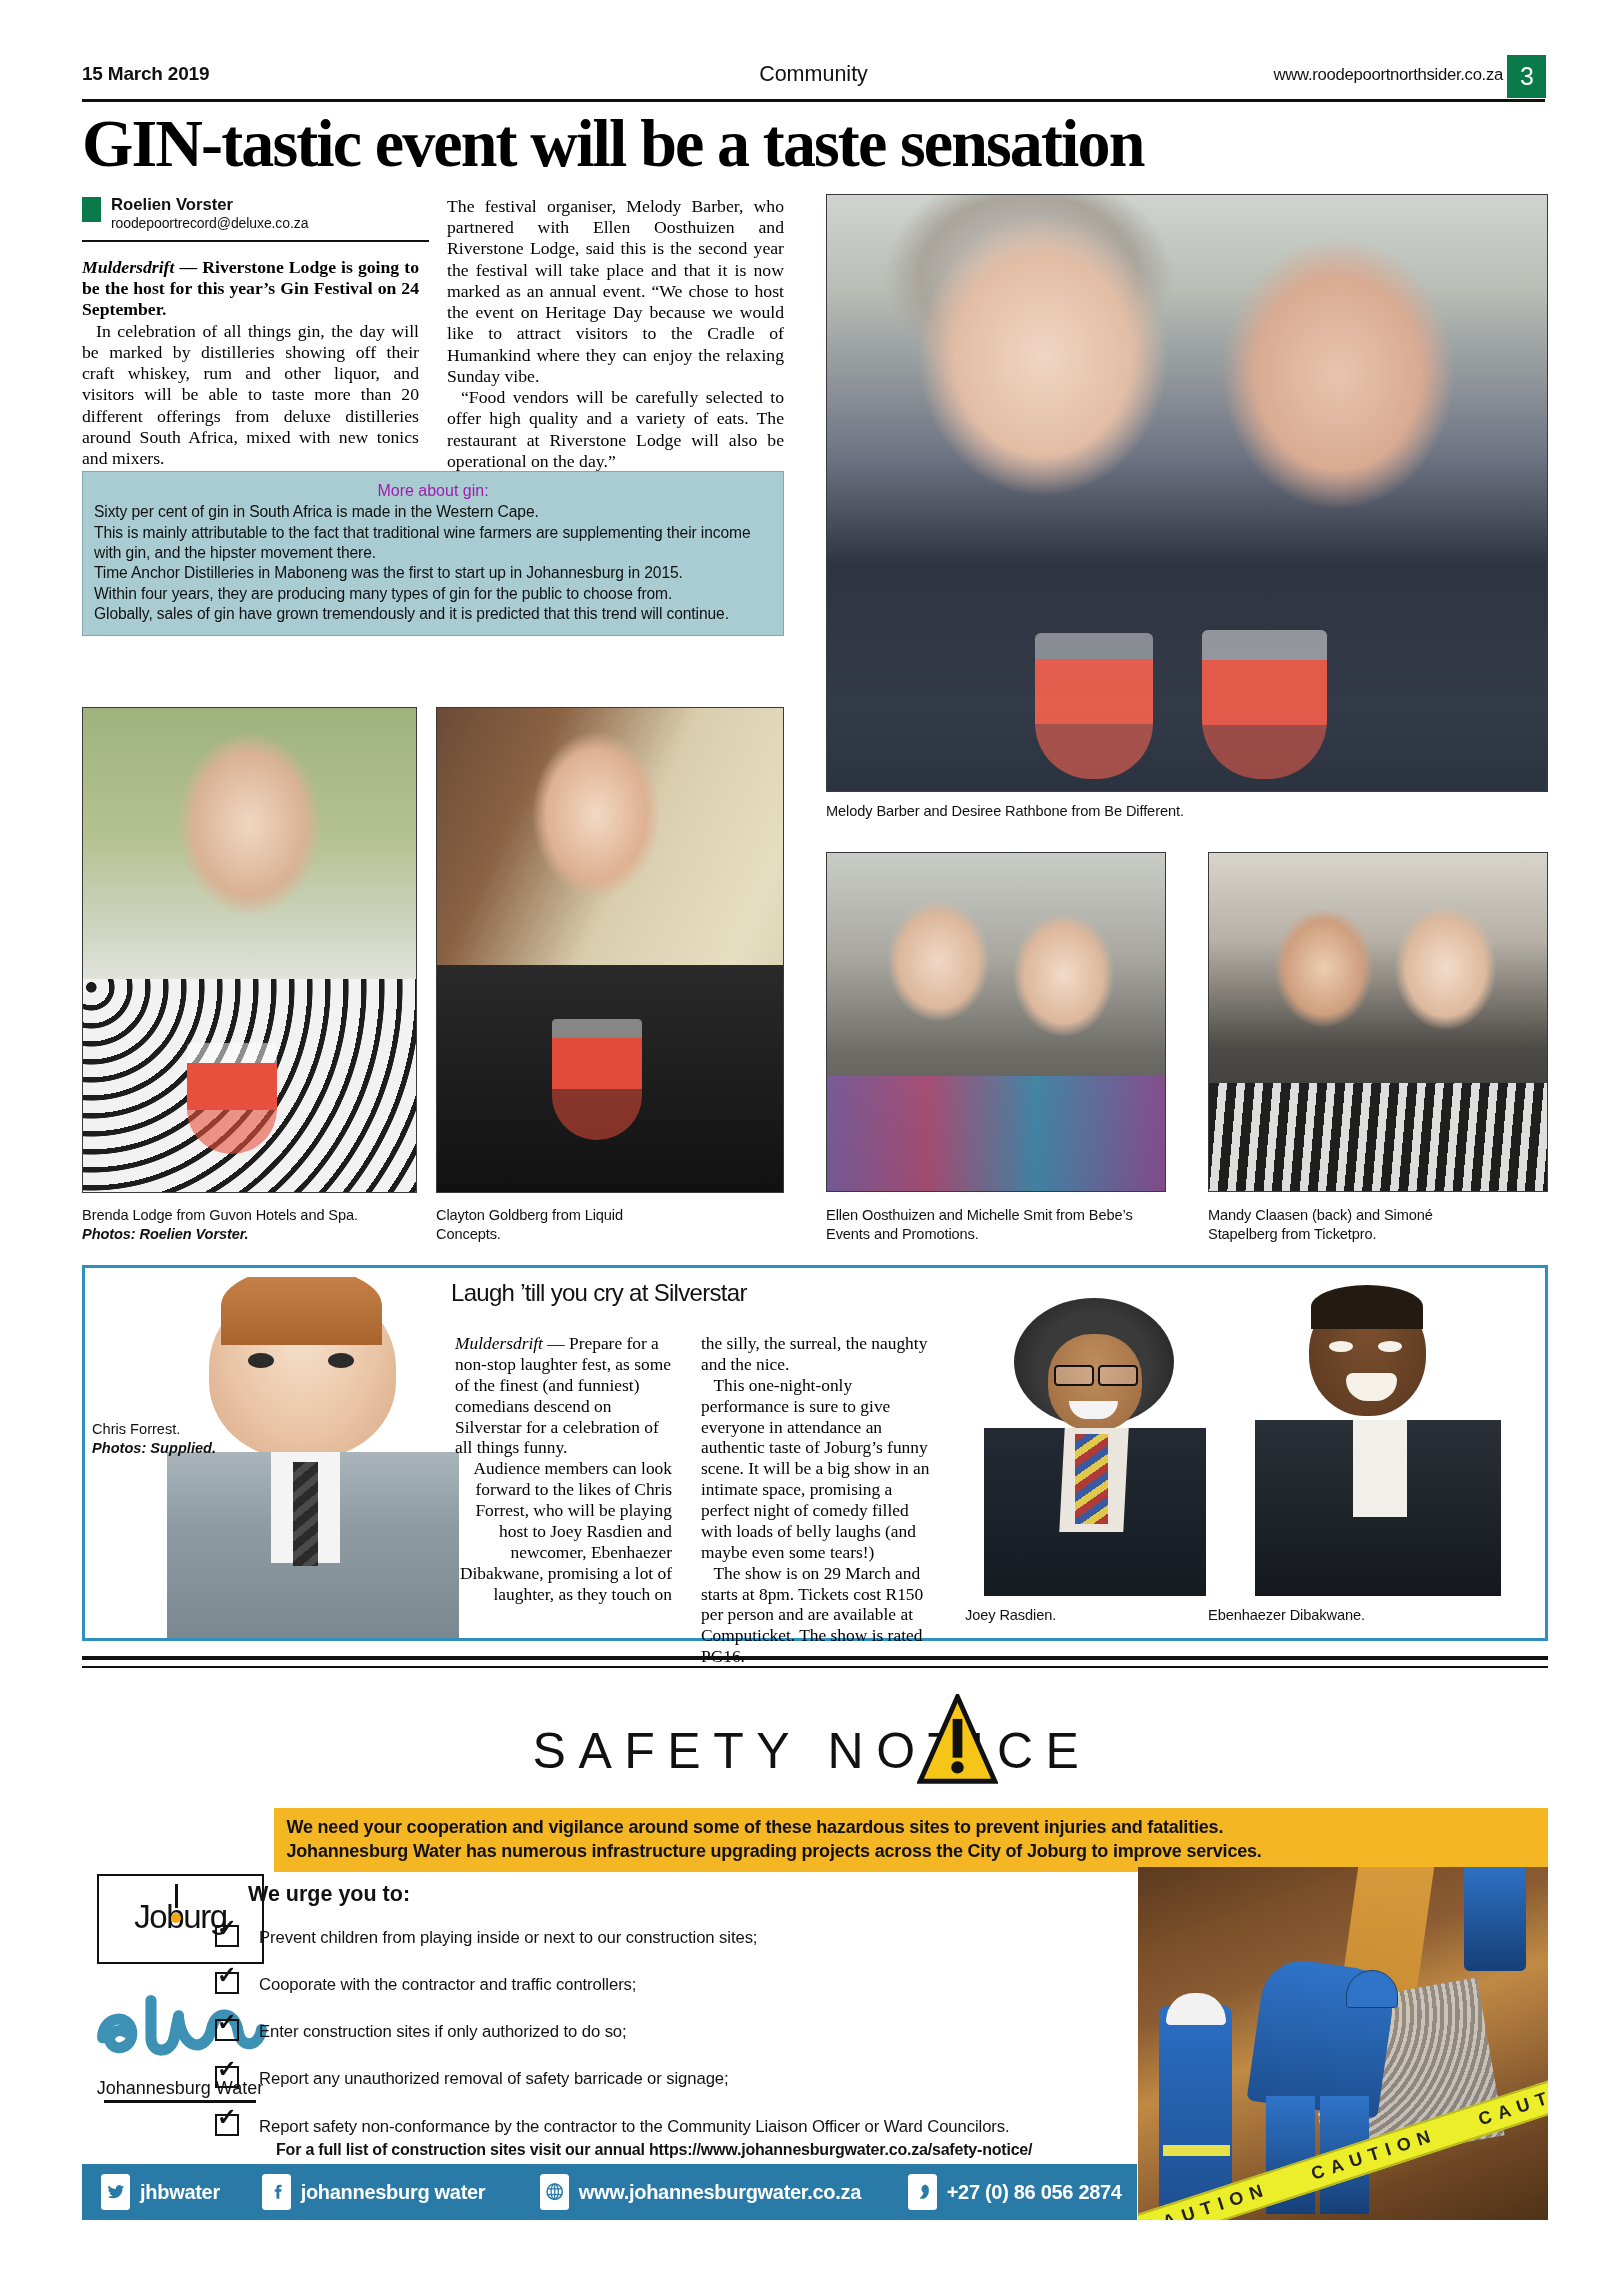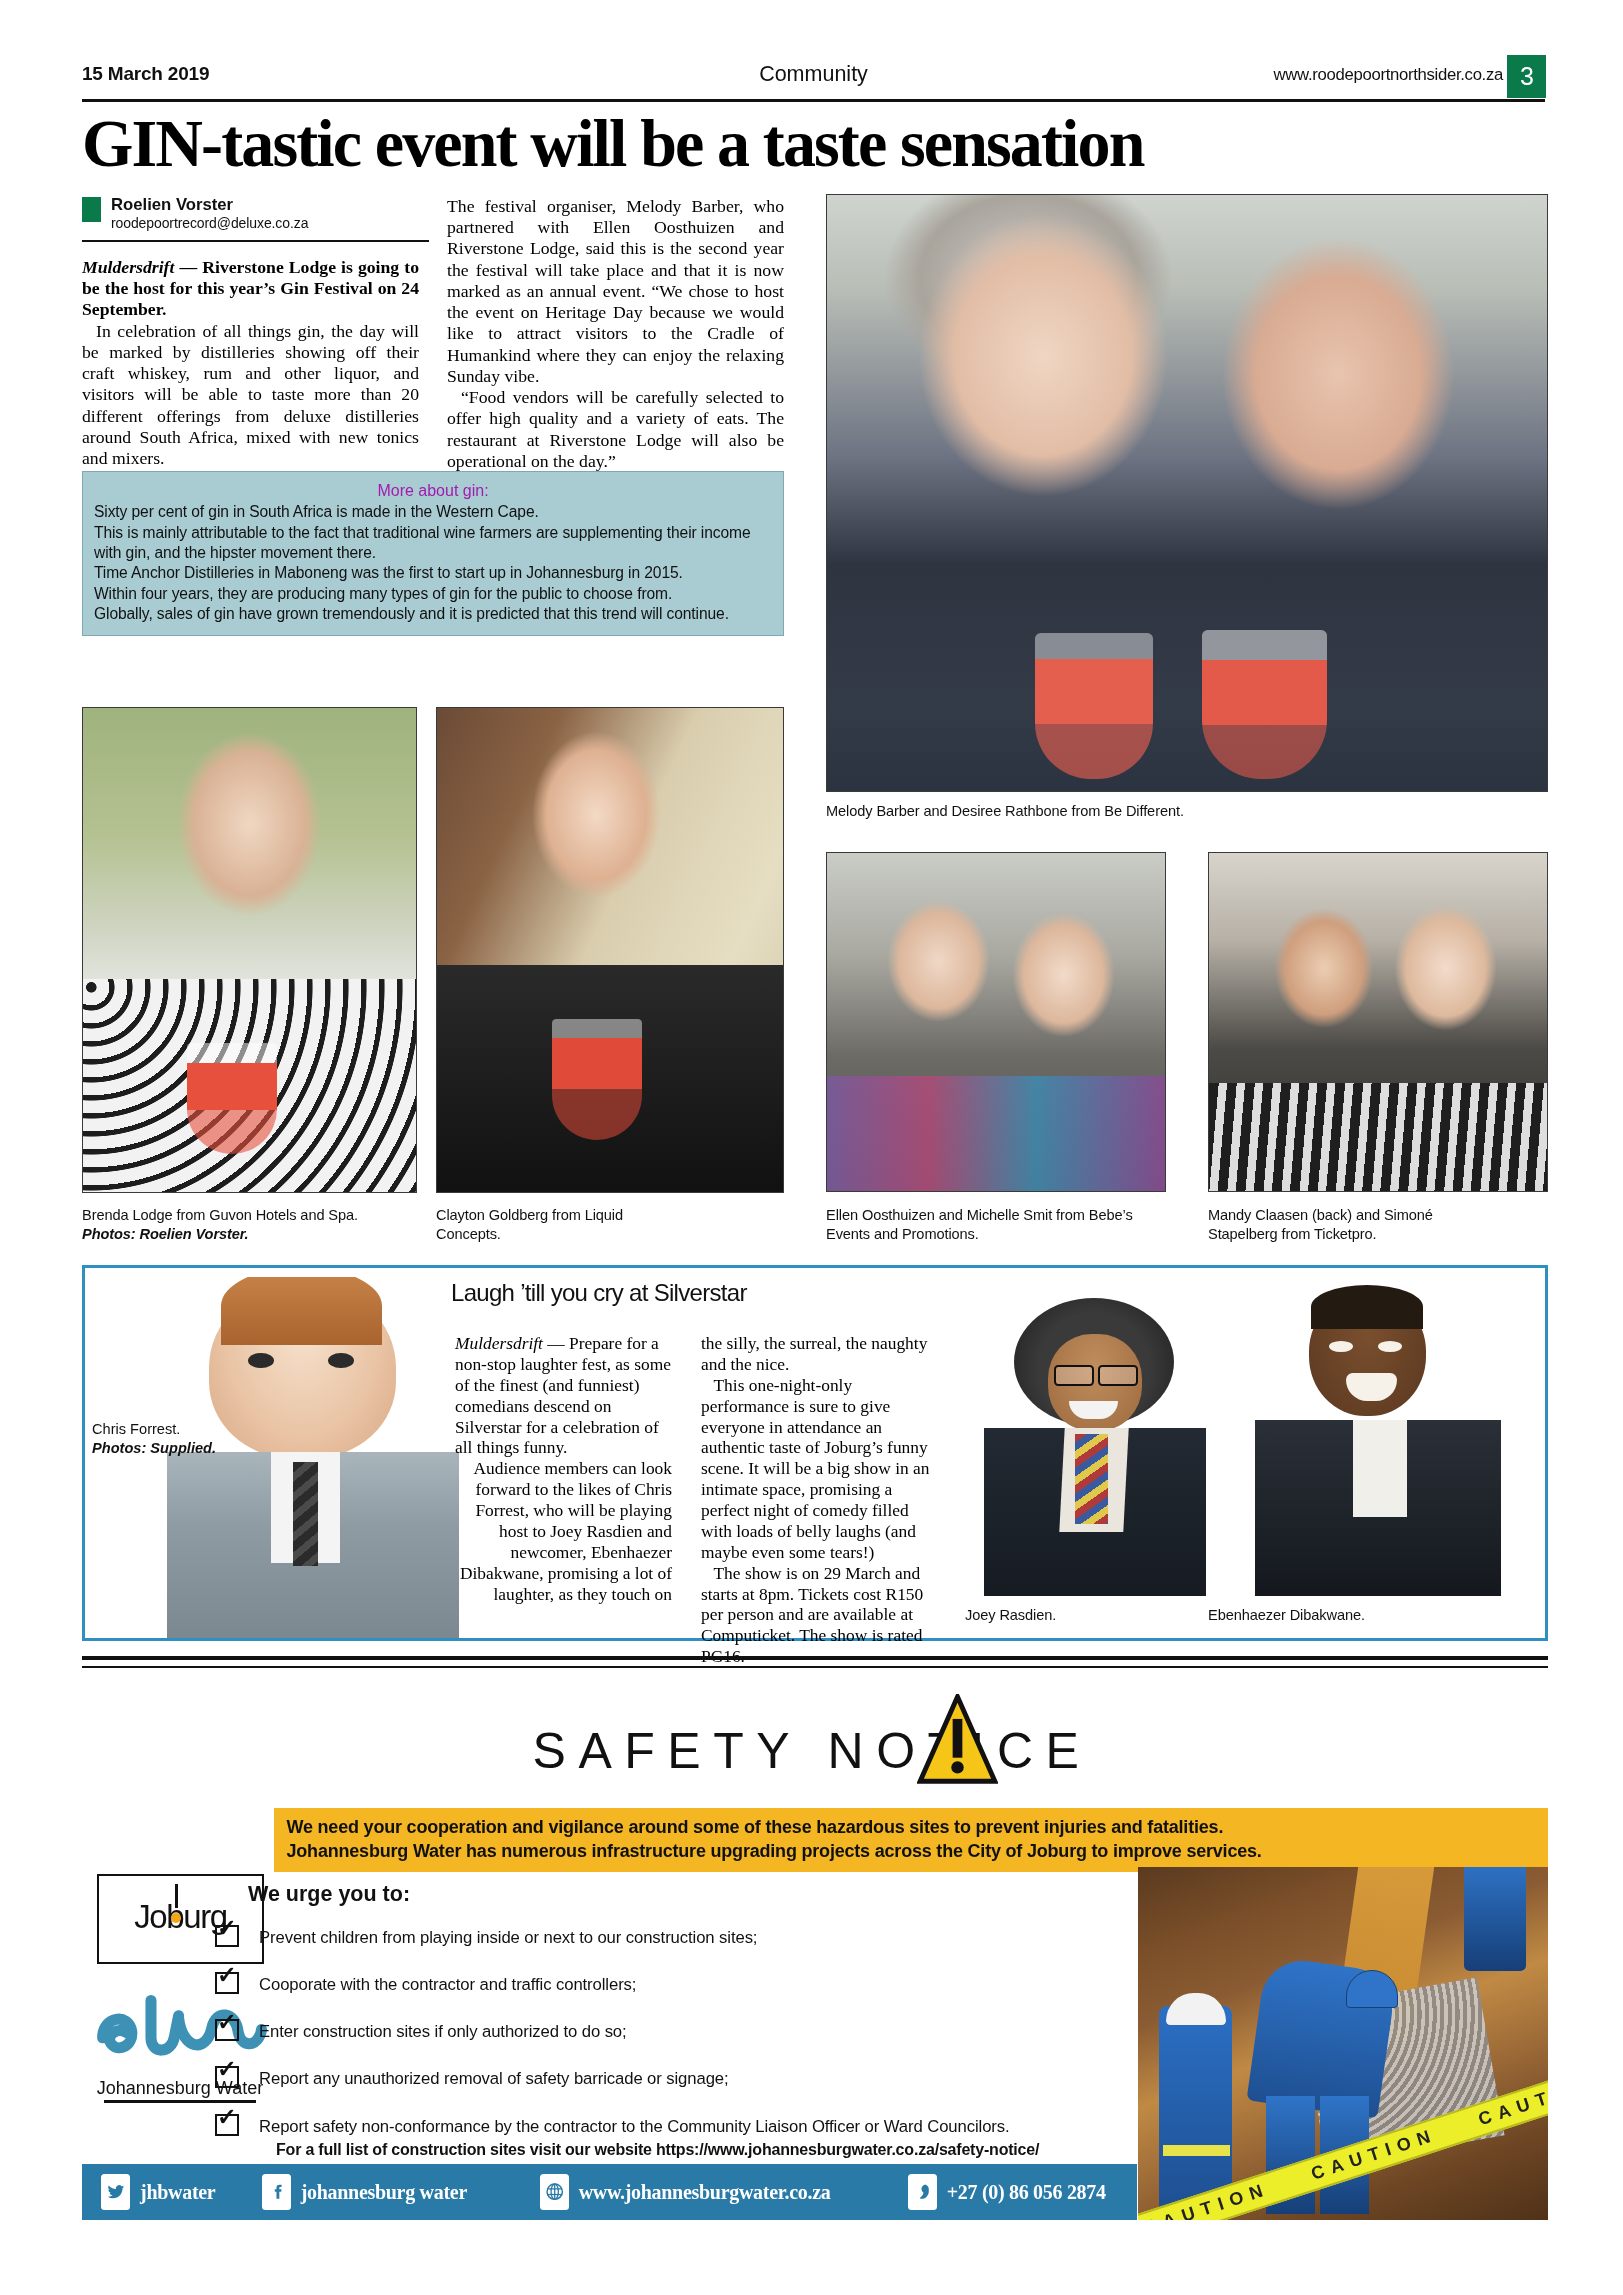--- a/index.html
+++ b/index.html
@@ -72,21 +72,21 @@
   .warn-tri{position:absolute;left:917px;top:1694px;width:81px;height:90px;}
   .yellowbar{position:absolute;left:274px;top:1808px;width:1274px;background:#f5b623;padding:7px 9.7px 8.3px 12.5px;box-sizing:border-box;}
   .yellowbar p{margin:0;font-size:18px;line-height:1.35;font-weight:bold;color:#111;letter-spacing:-0.2px;}
   .urge{position:absolute;left:248px;top:1882px;font-size:21.5px;font-weight:bold;color:#111;}
   .checkrow{position:absolute;left:215px;width:902px;height:23.6px;}
   .checkbox{position:absolute;left:0;top:0;width:23.6px;height:22px;border:2.1px solid #111;box-sizing:border-box;}
   .checkmark{position:absolute;left:2.1px;top:-7.6px;font-size:23.6px;line-height:1;color:#111;font-weight:bold;}
   .checktext{position:absolute;left:44px;top:2.8px;font-size:16.7px;color:#111;letter-spacing:-0.1px;white-space:nowrap;}
   .fulllist{position:absolute;left:276px;top:2141px;font-size:16px;font-weight:bold;color:#111;letter-spacing:-0.2px;}
   .socialbar{position:absolute;left:82px;top:2164px;width:1055px;height:56px;background:#2a7aa8;}
-  .sb-item{position:absolute;top:0;height:56px;display:flex;align-items:center;font-family:Liberation Serif, serif;}
+  .sb-item{position:absolute;top:0;height:56px;display:flex;align-items:center;}
   .sb-icon{width:29px;height:36px;background:#fff;border-radius:3.5px;display:flex;align-items:center;justify-content:center;color:#2a7aa8;font-size:21px;font-weight:bold;}
   .sb-label{margin-left:9.7px;color:#fff;font-size:20px;font-weight:bold;letter-spacing:-0.3px;white-space:nowrap;}
   .constr-photo{position:absolute;left:1138px;top:1867px;width:410px;height:353px;overflow:hidden;}
 
   
   .joburg-logo{position:absolute;left:97px;top:1874px;width:167px;height:90px;border:2.1px solid #111;box-sizing:border-box;}
   .joburg-word{position:absolute;left:0;right:0;top:22px;text-align:center;font-size:33px;font-family:"Liberation Sans",sans-serif;color:#111;letter-spacing:-1.4px;}
   .jw-logo{position:absolute;left:90px;top:1999px;width:180px;height:104px;}
   .jw-label{position:absolute;left:0;right:0;bottom:4.2px;text-align:center;font-size:18px;color:#111;}
   .jw-underline{position:absolute;left:14px;right:14px;bottom:0;height:2.8px;background:#111;}
@@ -317,21 +317,21 @@
     <div class="checkbox"></div>
     <div class="checkmark">✓</div>
     <div class="checktext">Report any unauthorized removal of safety barricade or signage;</div>
   </div>
   <div class="checkrow" style="top:2114px;">
     <div class="checkbox"></div>
     <div class="checkmark">✓</div>
     <div class="checktext">Report safety non-conformance by the contractor to the Community Liaison Officer or Ward Councilors.</div>
   </div>
 
-  <div class="fulllist">For a full list of construction sites visit our website https://www.johannesburgwater.co.za/safety-notice/</div>
+  <div class="fulllist">For a full list of construction sites visit our annual https://www.johannesburgwater.co.za/safety-notice/</div>
 
   <div class="constr-photo">
     <div style="position:absolute;inset:0;background:
        linear-gradient(160deg,#5a3a1f 0%,#7b4f29 18%,#8b5c33 32%,#c08a44 48%,#9c6a37 64%,#6e4624 82%,#4f3218 100%);"></div>
     <div style="position:absolute;left:208px;top:0;width:76px;height:174px;
        background:linear-gradient(180deg,#e0a23c,#c98a2e);transform:skewX(-8deg);opacity:.9;"></div>
     <div style="position:absolute;left:174px;top:125px;width:180px;height:160px;
        background:repeating-radial-gradient(circle at 7px 7px,#cfcfcf 0 3.5px,#8c8c8c 3.5px 7.6px);transform:rotate(-10deg);opacity:.85;"></div>
 
     <div style="position:absolute;left:21px;top:139px;width:73px;height:208px;background:linear-gradient(180deg,#2b6fc4,#1e4f91);border-radius:8.3px;"></div>

